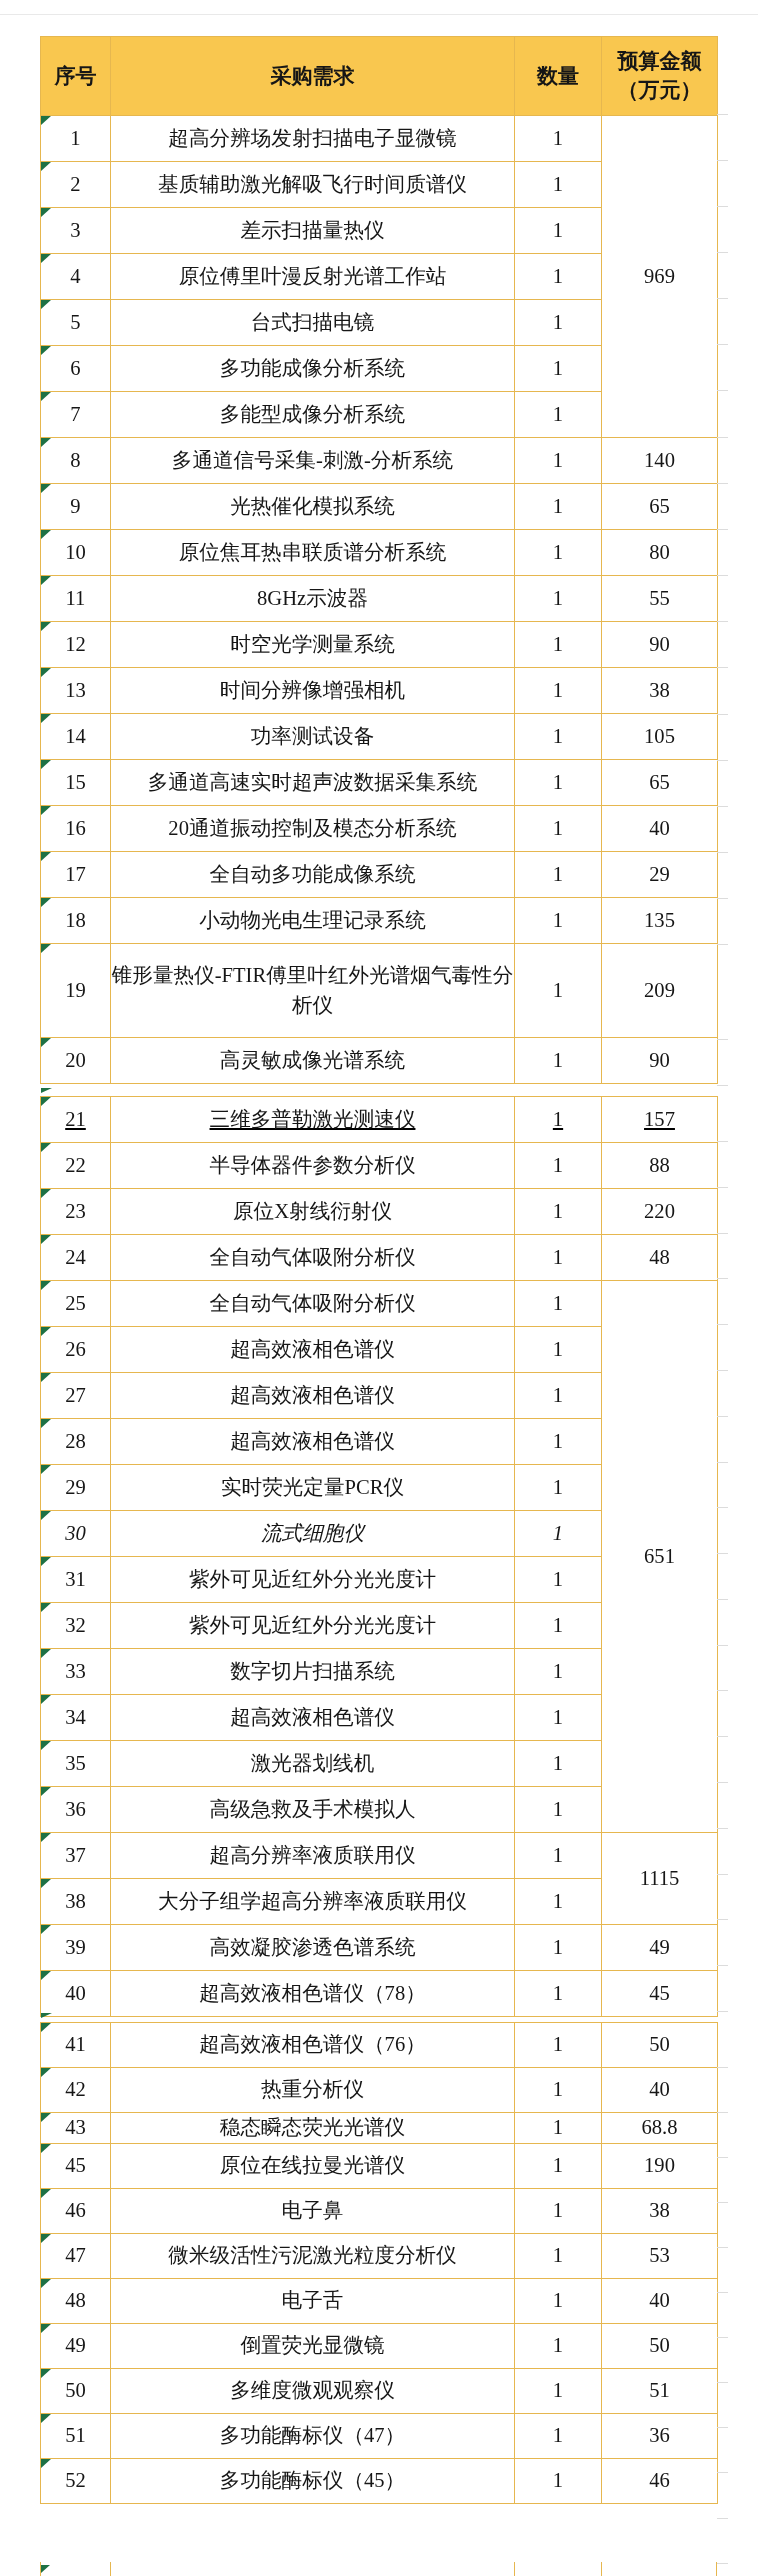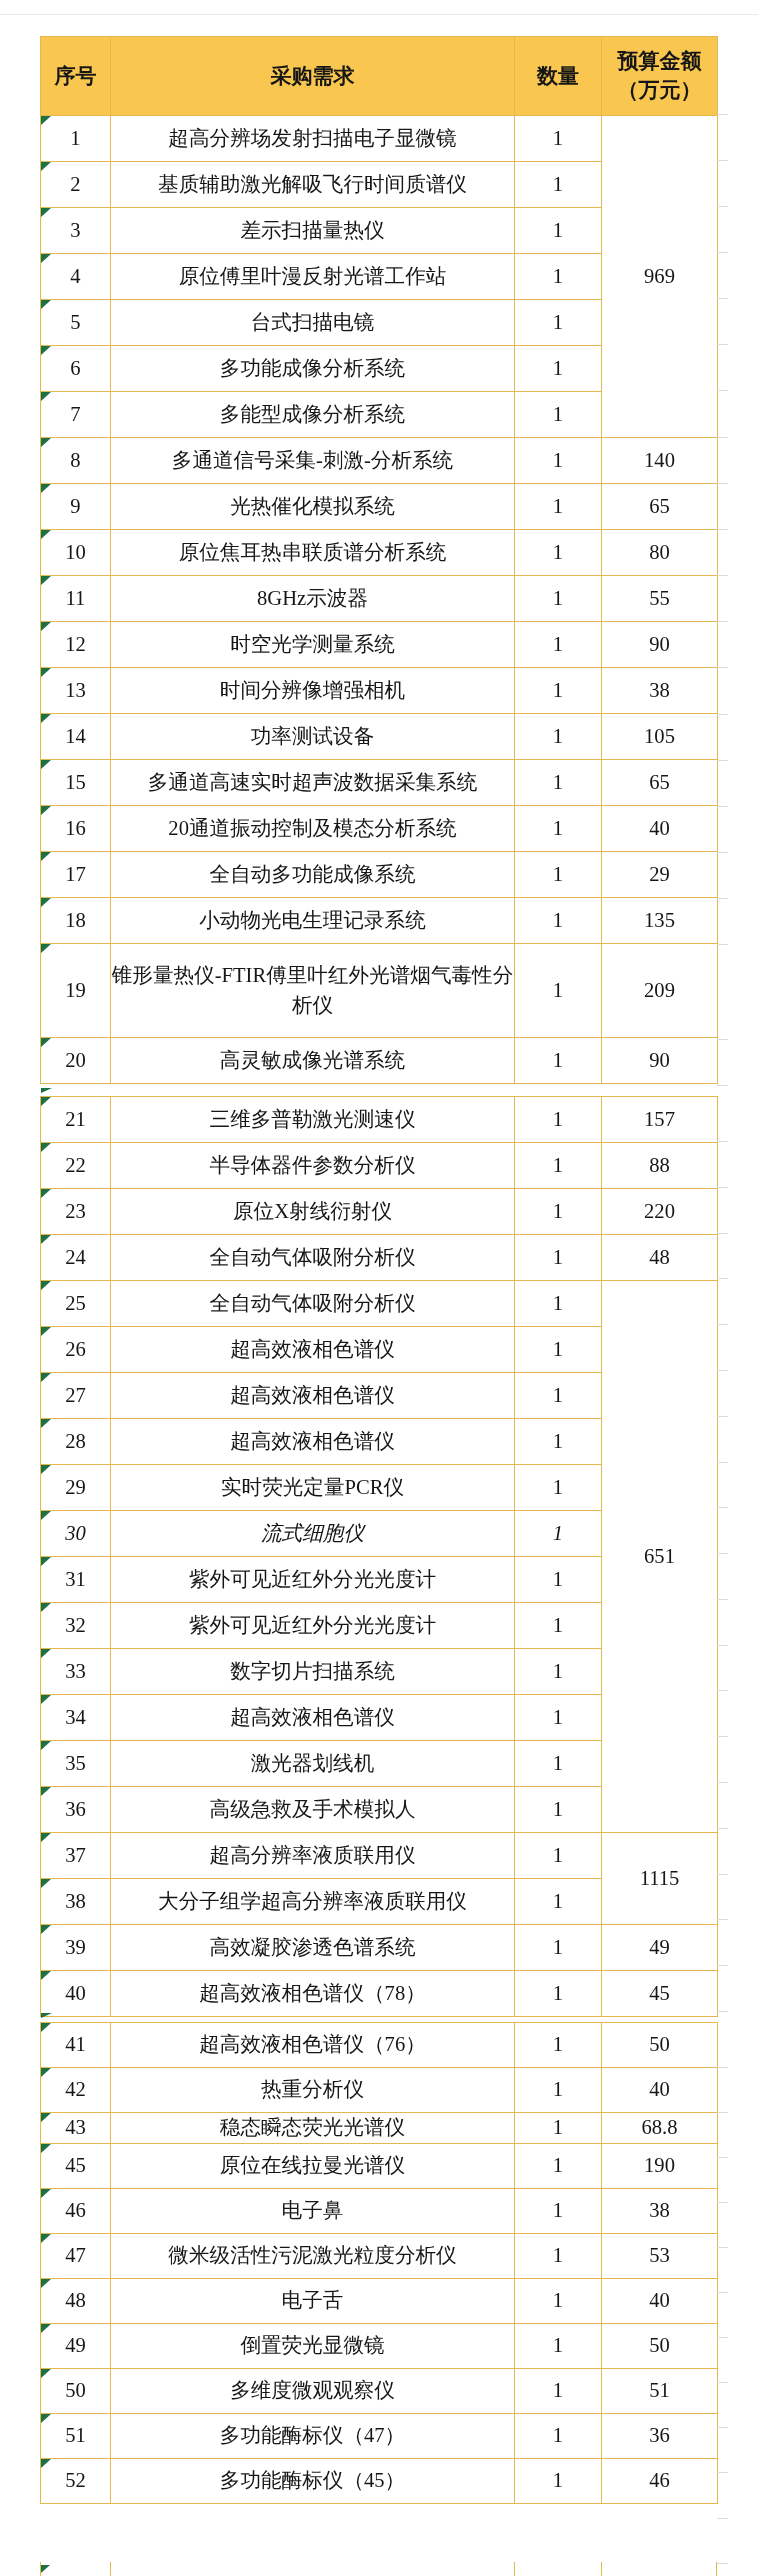--- a/index.html
+++ b/index.html
@@ -261,21 +261,21 @@
 </table>
 
 <table class="sec" id="sec1" style="top:1096px">
   <colgroup>
       <col style="width:70px">
       <col style="width:404px">
       <col style="width:87px">
       <col style="width:116px">
     </colgroup>
   <tbody>
-      <tr class="data-row" style="height: 46px;">
+      <tr class="data-row" style="height: 46px; text-decoration: underline;">
     <td class="c-no">
       <span class="tri"></span>
       <span class="no-text">21</span>
     </td>
     <td class="c-item">三维多普勒激光测速仪</td>
     <td class="c-qty">1</td>
   <td class="c-budget">157</td>
       </tr>
       <tr class="data-row" style="height: 46px;">
     <td class="c-no">

